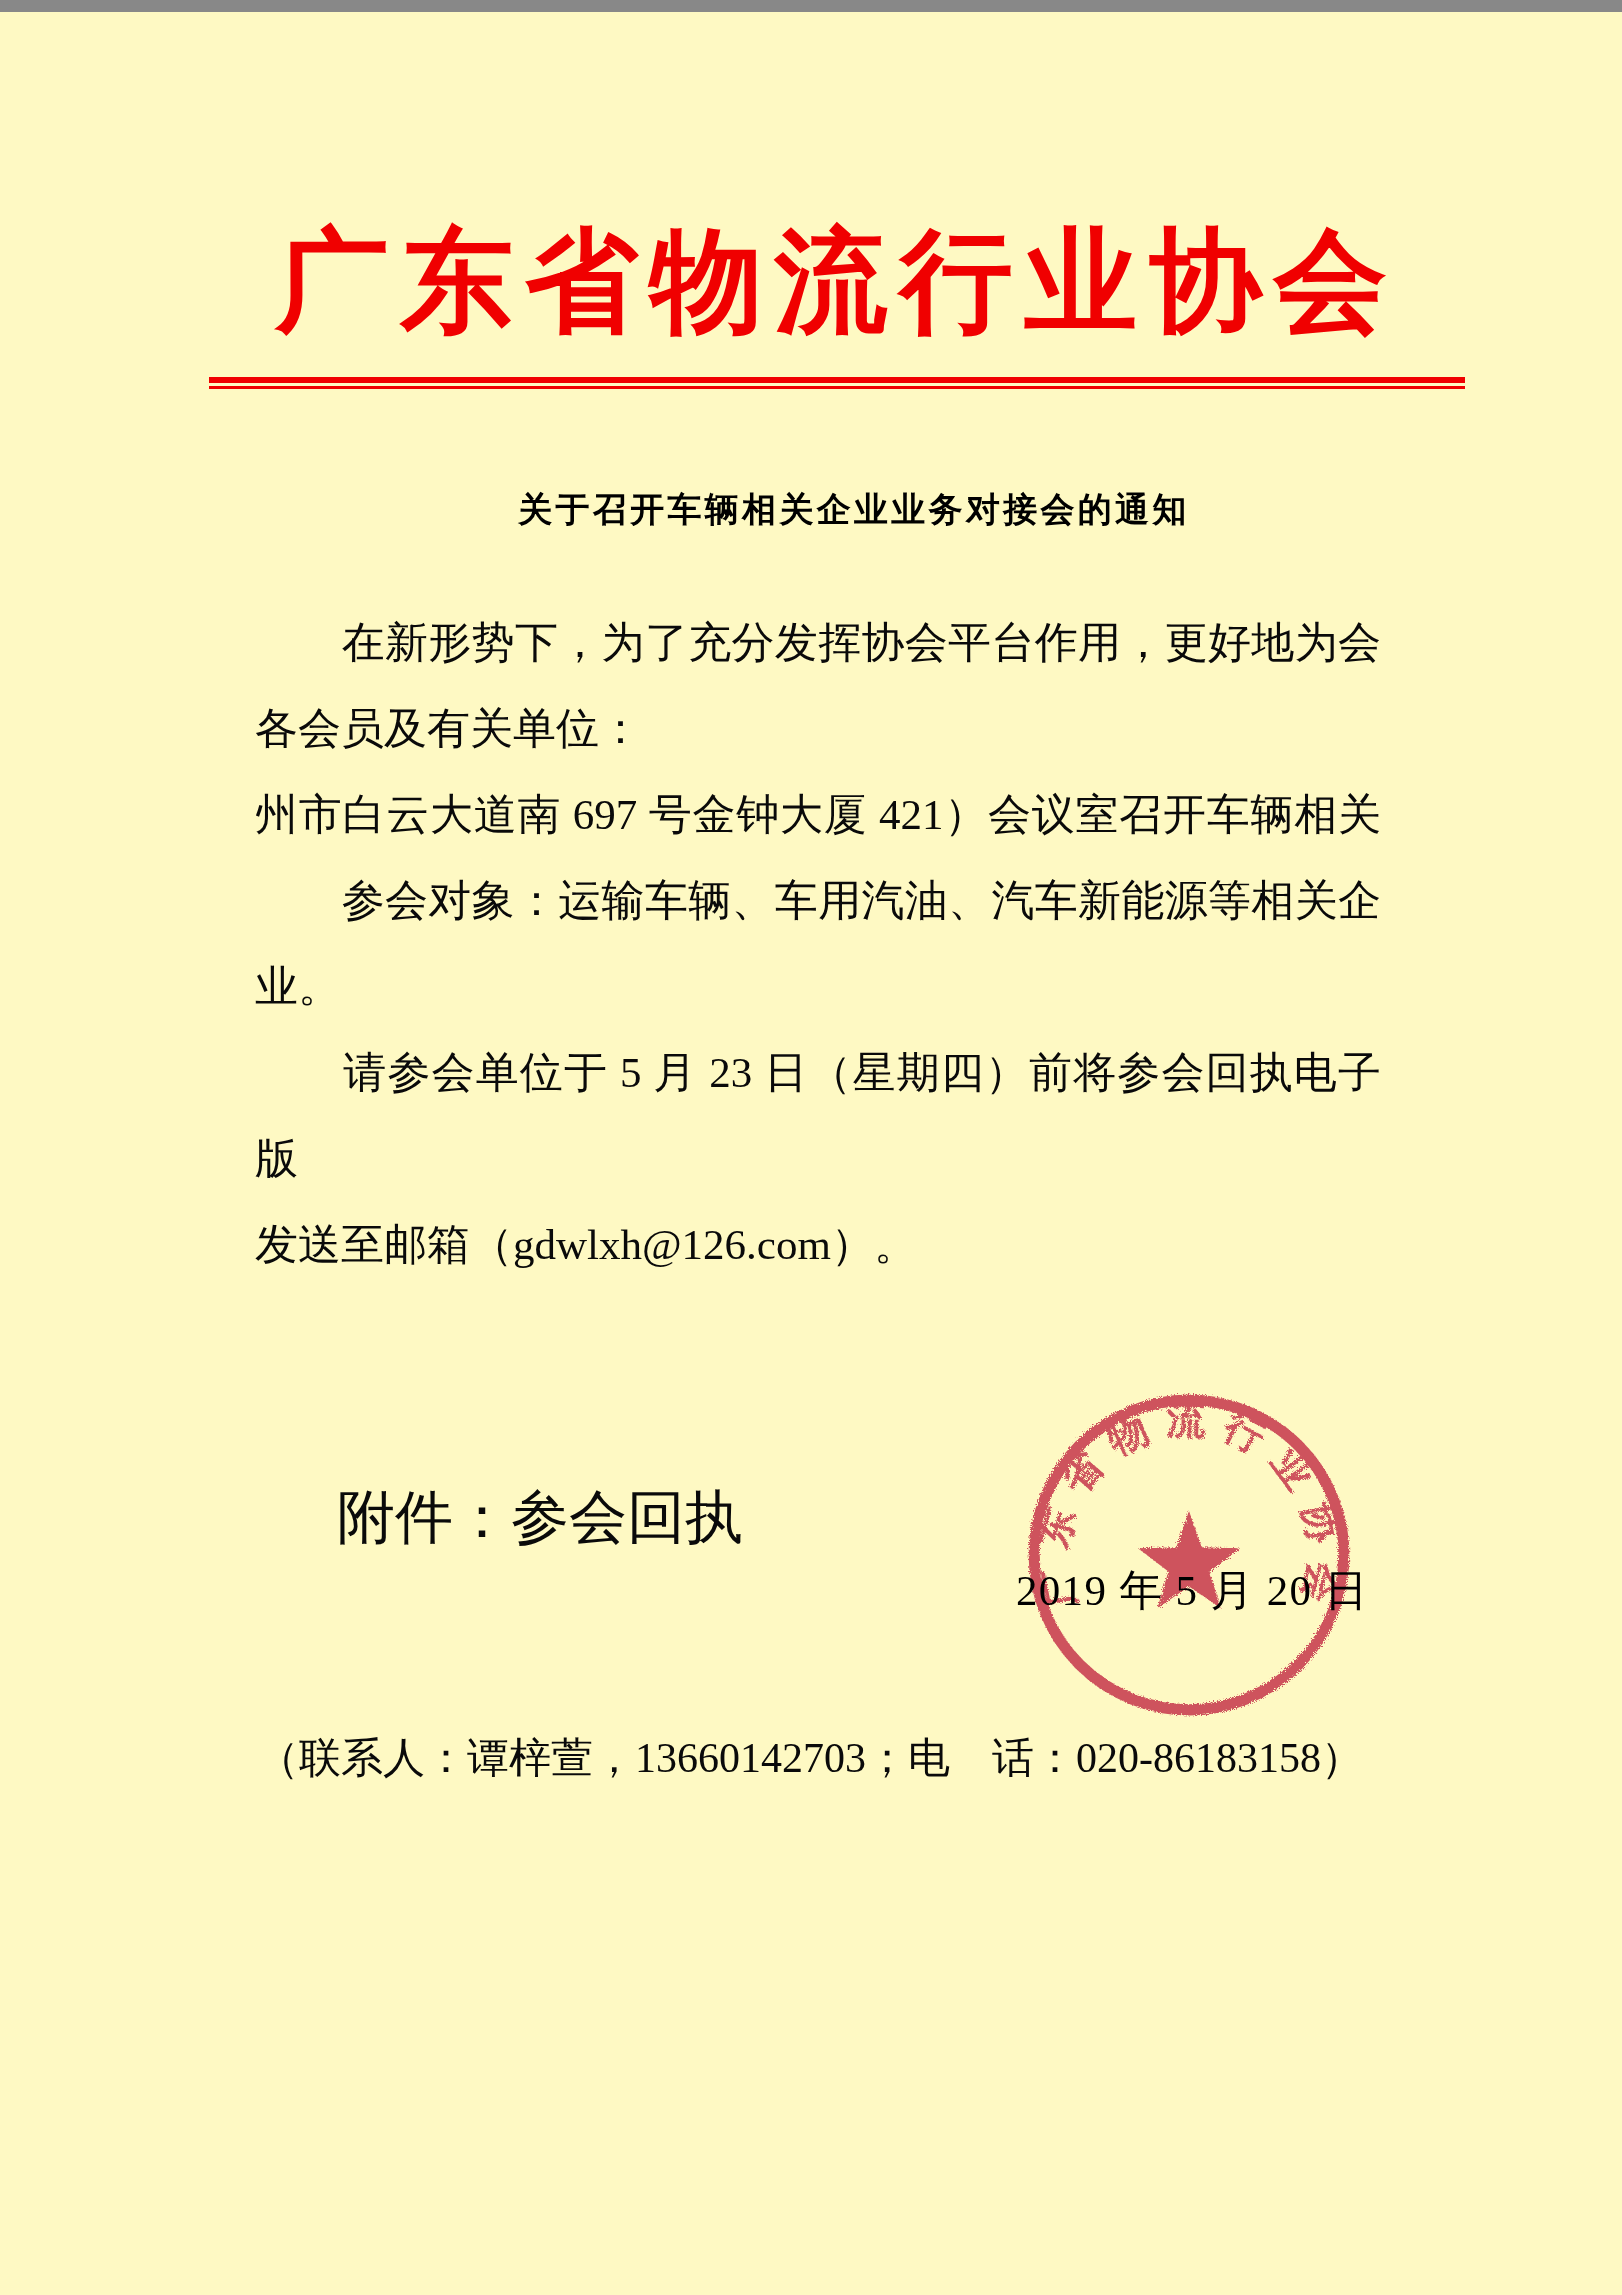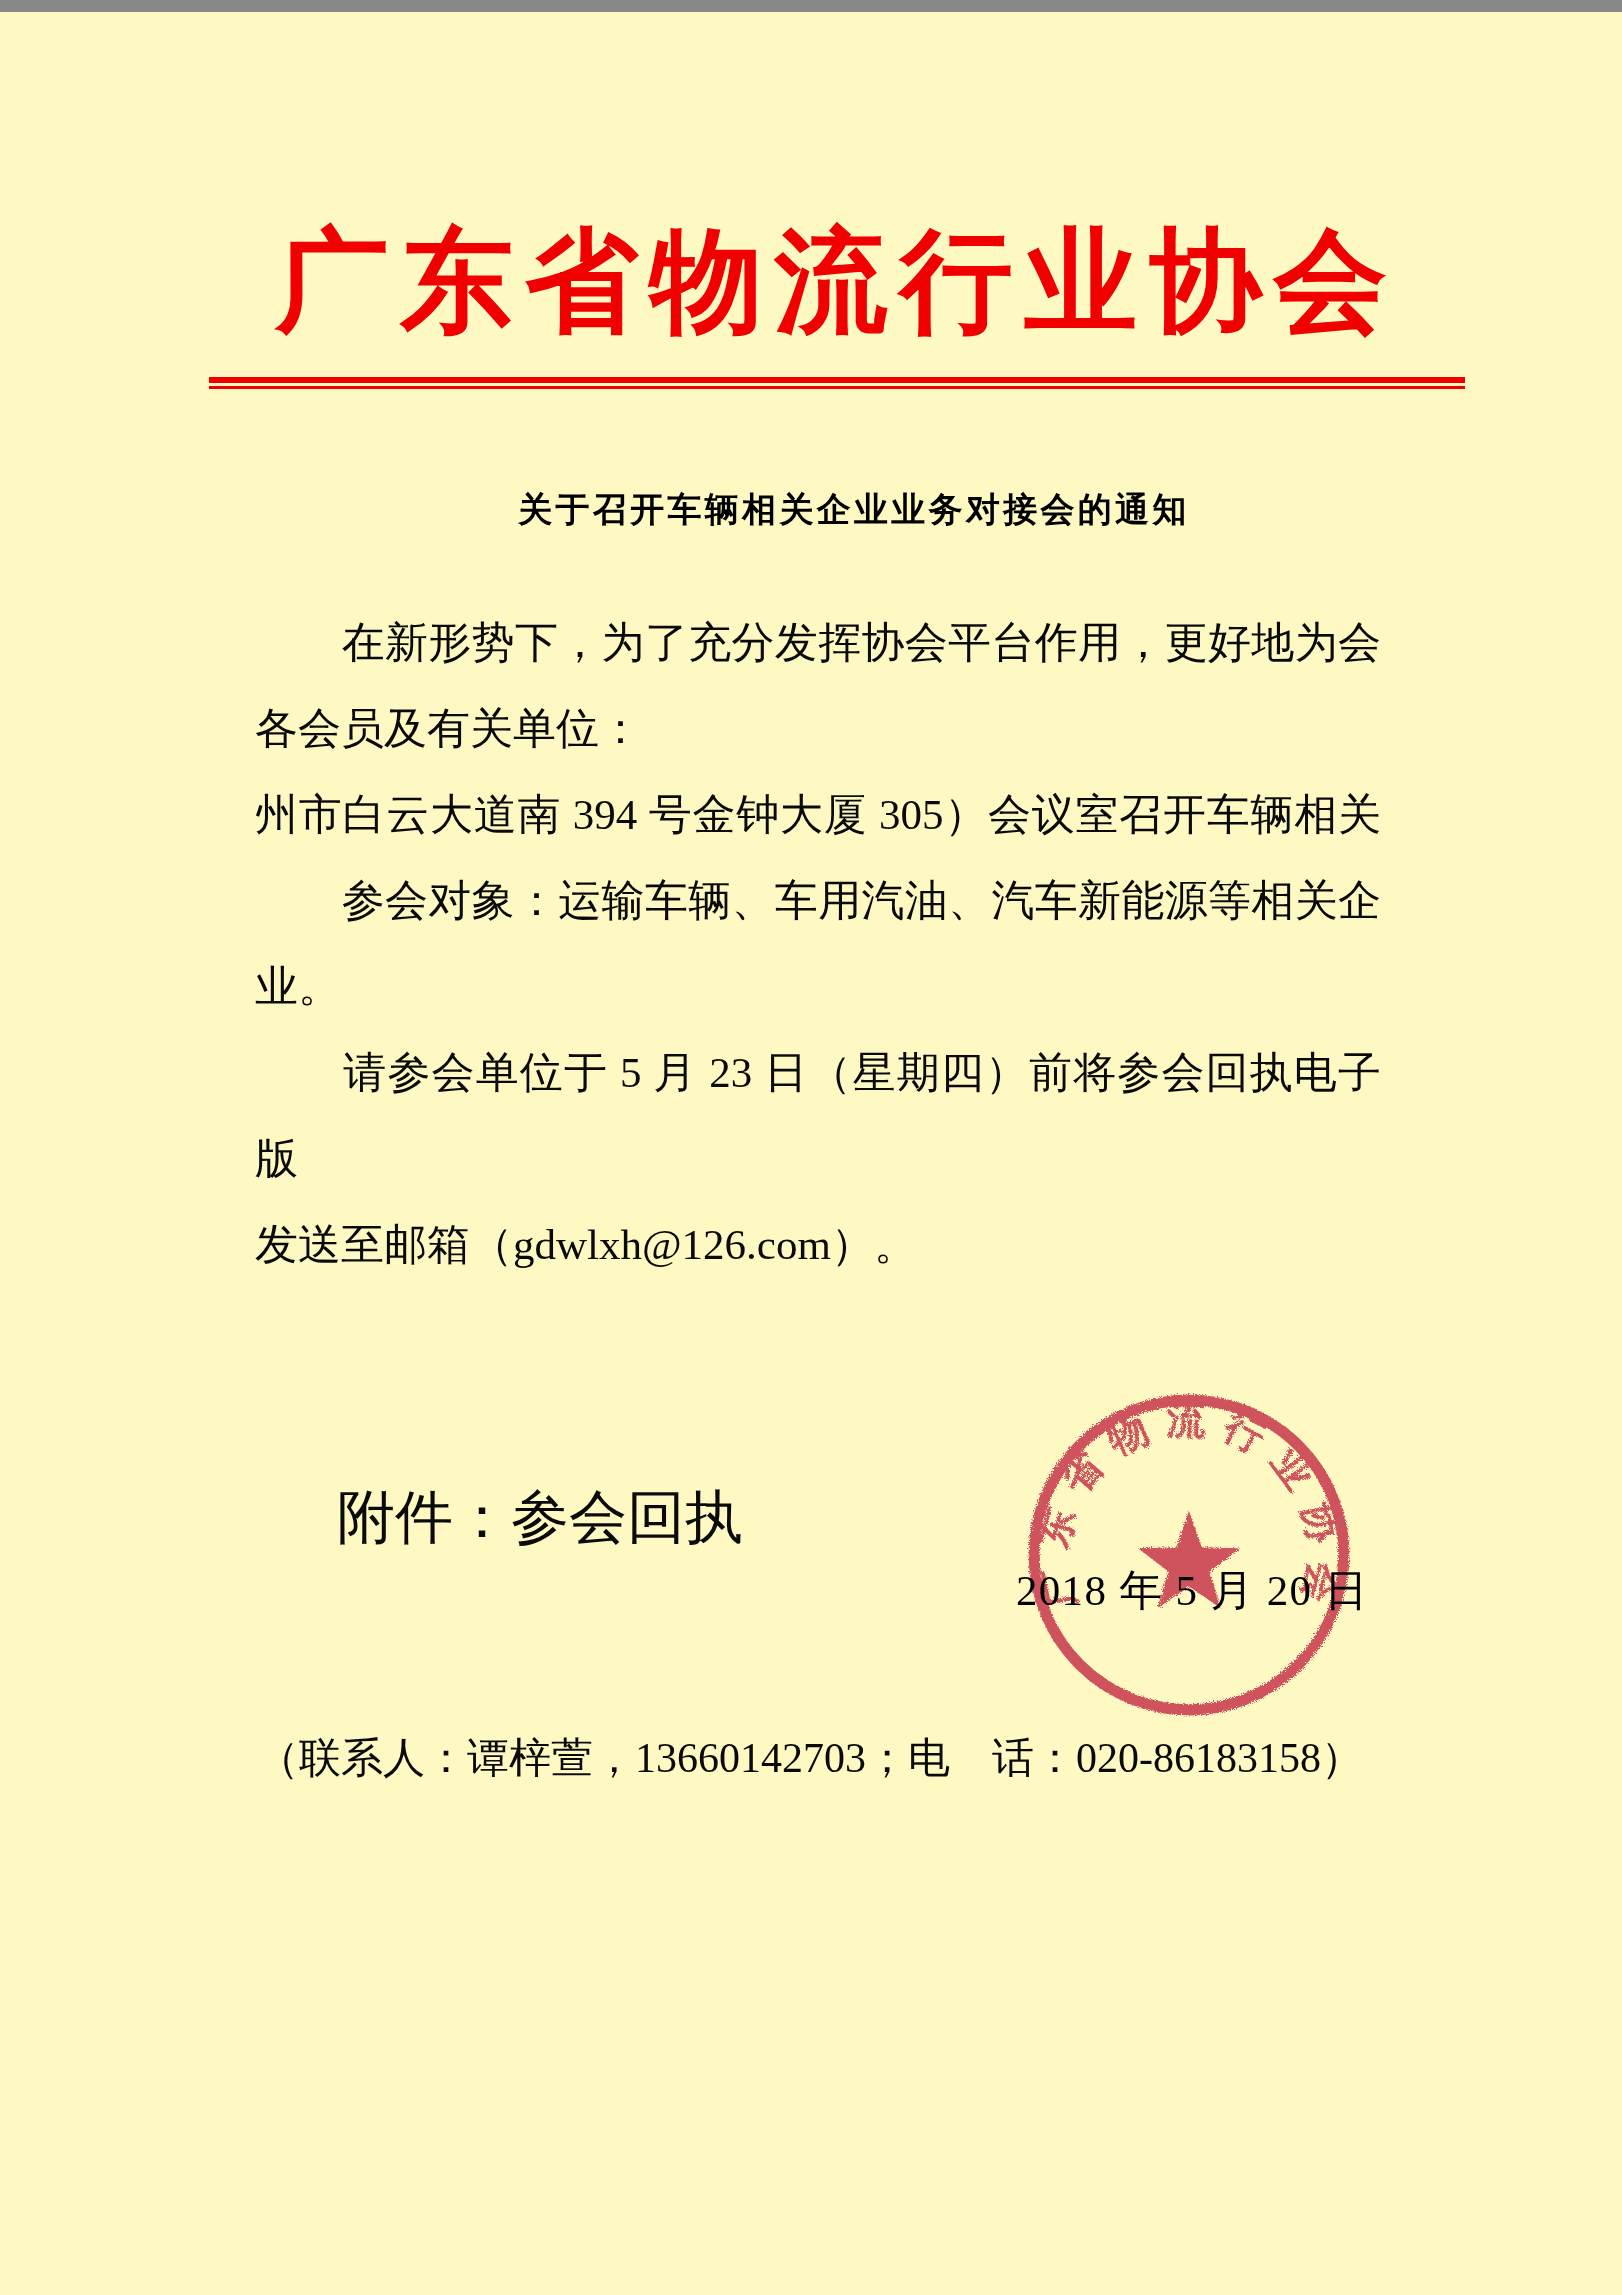--- a/index.html
+++ b/index.html
@@ -110,30 +110,30 @@
   <div class="letterhead">广东省物流行业协会</div>
 
   <div class="rule-thick"></div>
   <div class="rule-thin"></div>
 
   <div class="notice-title">关于召开车辆相关企业业务对接会的通知</div>
 
   <div class="body-block">
     <div class="line justify">　　在新形势下，为了充分发挥协会平台作用，更好地为会</div>
     <div class="line">各会员及有关单位：</div>
-    <div class="line justify">州市白云大道南 394 号金钟大厦 305）会议室召开车辆相关</div>
+    <div class="line justify">州市白云大道南 697 号金钟大厦 421）会议室召开车辆相关</div>
     <div class="line justify">　　参会对象：运输车辆、车用汽油、汽车新能源等相关企</div>
     <div class="line">业。</div>
     <div class="line justify">　　请参会单位于 5 月 23 日（星期四）前将参会回执电子版</div>
     <div class="line">发送至邮箱（gdwlxh@126.com）。</div>
   </div>
 
   <div class="attachment-line">附件：参会回执</div>
 
-  <div class="issue-date">2018 年 5 月 20 日</div>
+  <div class="issue-date">2019 年 5 月 20 日</div>
 
   <div class="seal">
     <svg viewBox="0 0 500 500" xmlns="http://www.w3.org/2000/svg">
       <defs>
         <filter id="sealRough" x="-10%" y="-10%" width="120%" height="120%">
           <feTurbulence type="fractalNoise" baseFrequency="0.55" numOctaves="2" result="noise"></feTurbulence>
           <feDisplacementMap in="SourceGraphic" in2="noise" scale="9"></feDisplacementMap>
         </filter>
         <path id="sealArc" d="M 82.3 328.2 A 185 185 0 1 1 417.7 328.2" fill="none"></path>
       </defs>

